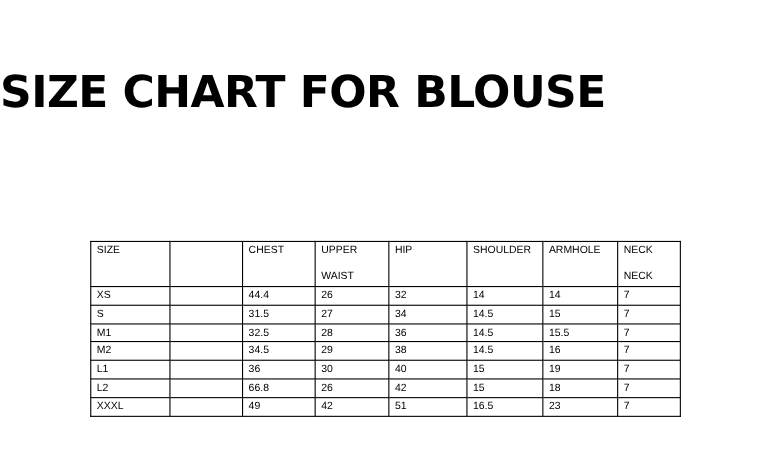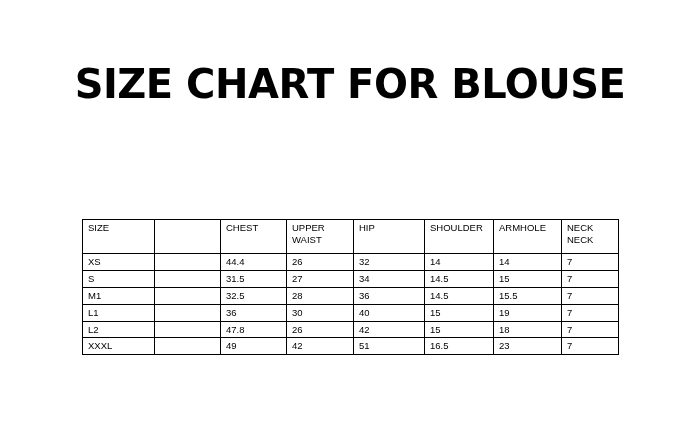--- a/index.html
+++ b/index.html
@@ -18,21 +18,21 @@
     position: relative;
     width: 700px;
     height: 432px;
     background: #ffffff;
   }
   .title {
     position: absolute;
     top: 62px;
     left: 0;
     width: 700px;
-    text-align: center;
+    text-align: left;
     font-family: "DejaVu Sans", sans-serif;
     font-weight: bold;
     font-size: 40px;
     letter-spacing: -0.5px;
     color: #000000;
     line-height: 1.1;
     white-space: nowrap;
   }
   .table-wrap {
     position: absolute;
@@ -61,20 +61,21 @@
     box-sizing: border-box;
     overflow: hidden;
     white-space: nowrap;
   }
   table.size-chart thead th {
     height: 34px;
     vertical-align: top;
   }
   .hdr-line2 {
     display: block;
+    margin-top: 12px;
   }
   
   col.c-size     { width: 72px; }
   col.c-blank    { width: 66px; }
   col.c-chest    { width: 66px; }
   col.c-waist    { width: 67px; }
   col.c-hip      { width: 71px; }
   col.c-shoulder { width: 69px; }
   col.c-armhole  { width: 68px; }
   col.c-front    { width: 57px; }
@@ -159,33 +160,43 @@
           <td>M1</td>
           <td></td>
           <td>32.5</td>
           <td>28</td>
           <td>36</td>
           <td>14.5</td>
           <td>15.5</td>
           <td>7</td>
         </tr>
         <tr>
+          <td>M2</td>
+          <td></td>
+          <td>34.5</td>
+          <td>29</td>
+          <td>38</td>
+          <td>14.5</td>
+          <td>16</td>
+          <td>7</td>
+        </tr>
+        <tr>
           <td>L1</td>
           <td></td>
           <td>36</td>
           <td>30</td>
           <td>40</td>
           <td>15</td>
           <td>19</td>
           <td>7</td>
         </tr>
         <tr>
           <td>L2</td>
           <td></td>
-          <td>47.8</td>
+          <td>66.8</td>
           <td>26</td>
           <td>42</td>
           <td>15</td>
           <td>18</td>
           <td>7</td>
         </tr>
         <tr>
           <td>XXXL</td>
           <td></td>
           <td>49</td>

